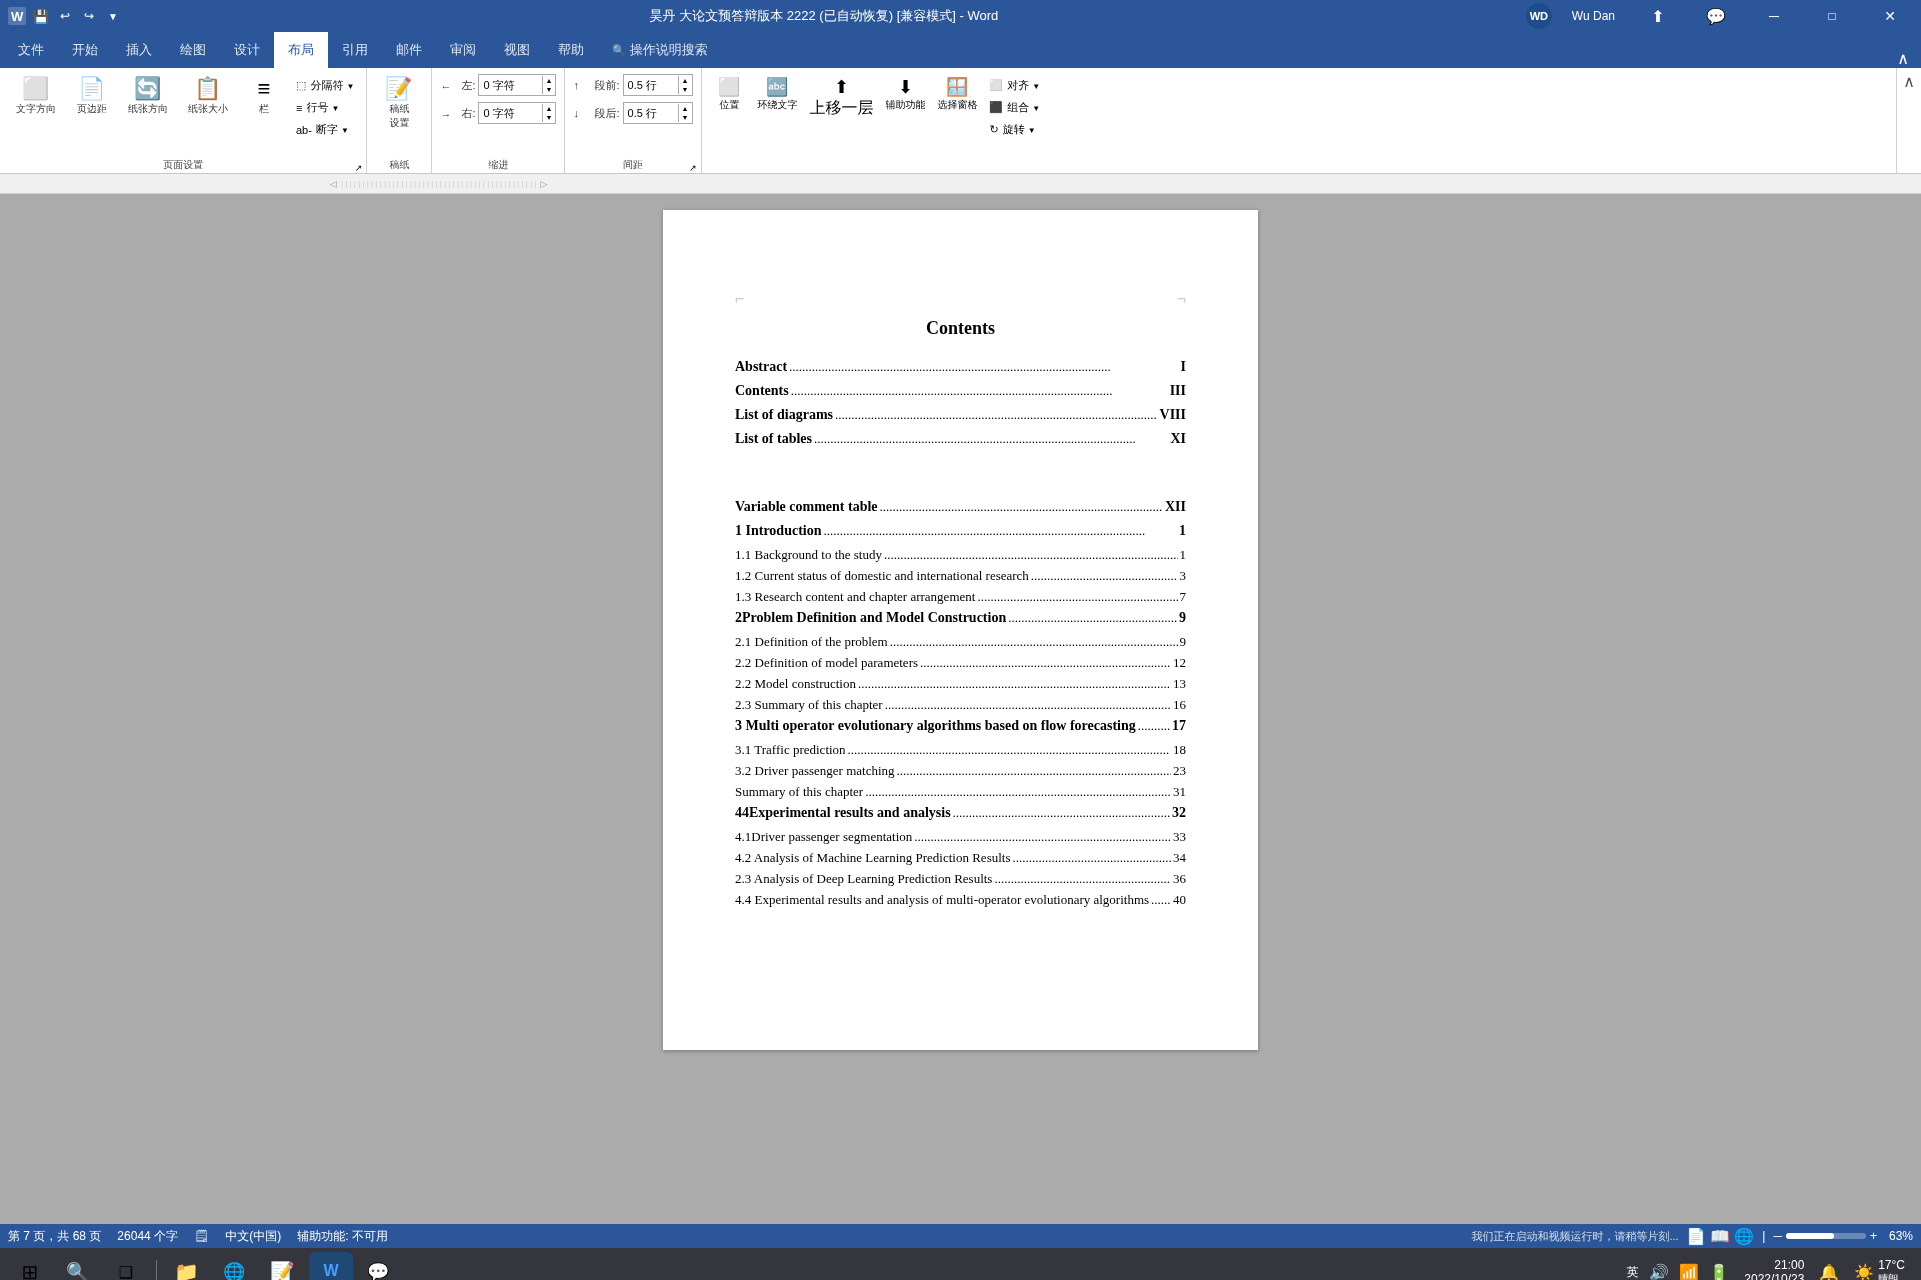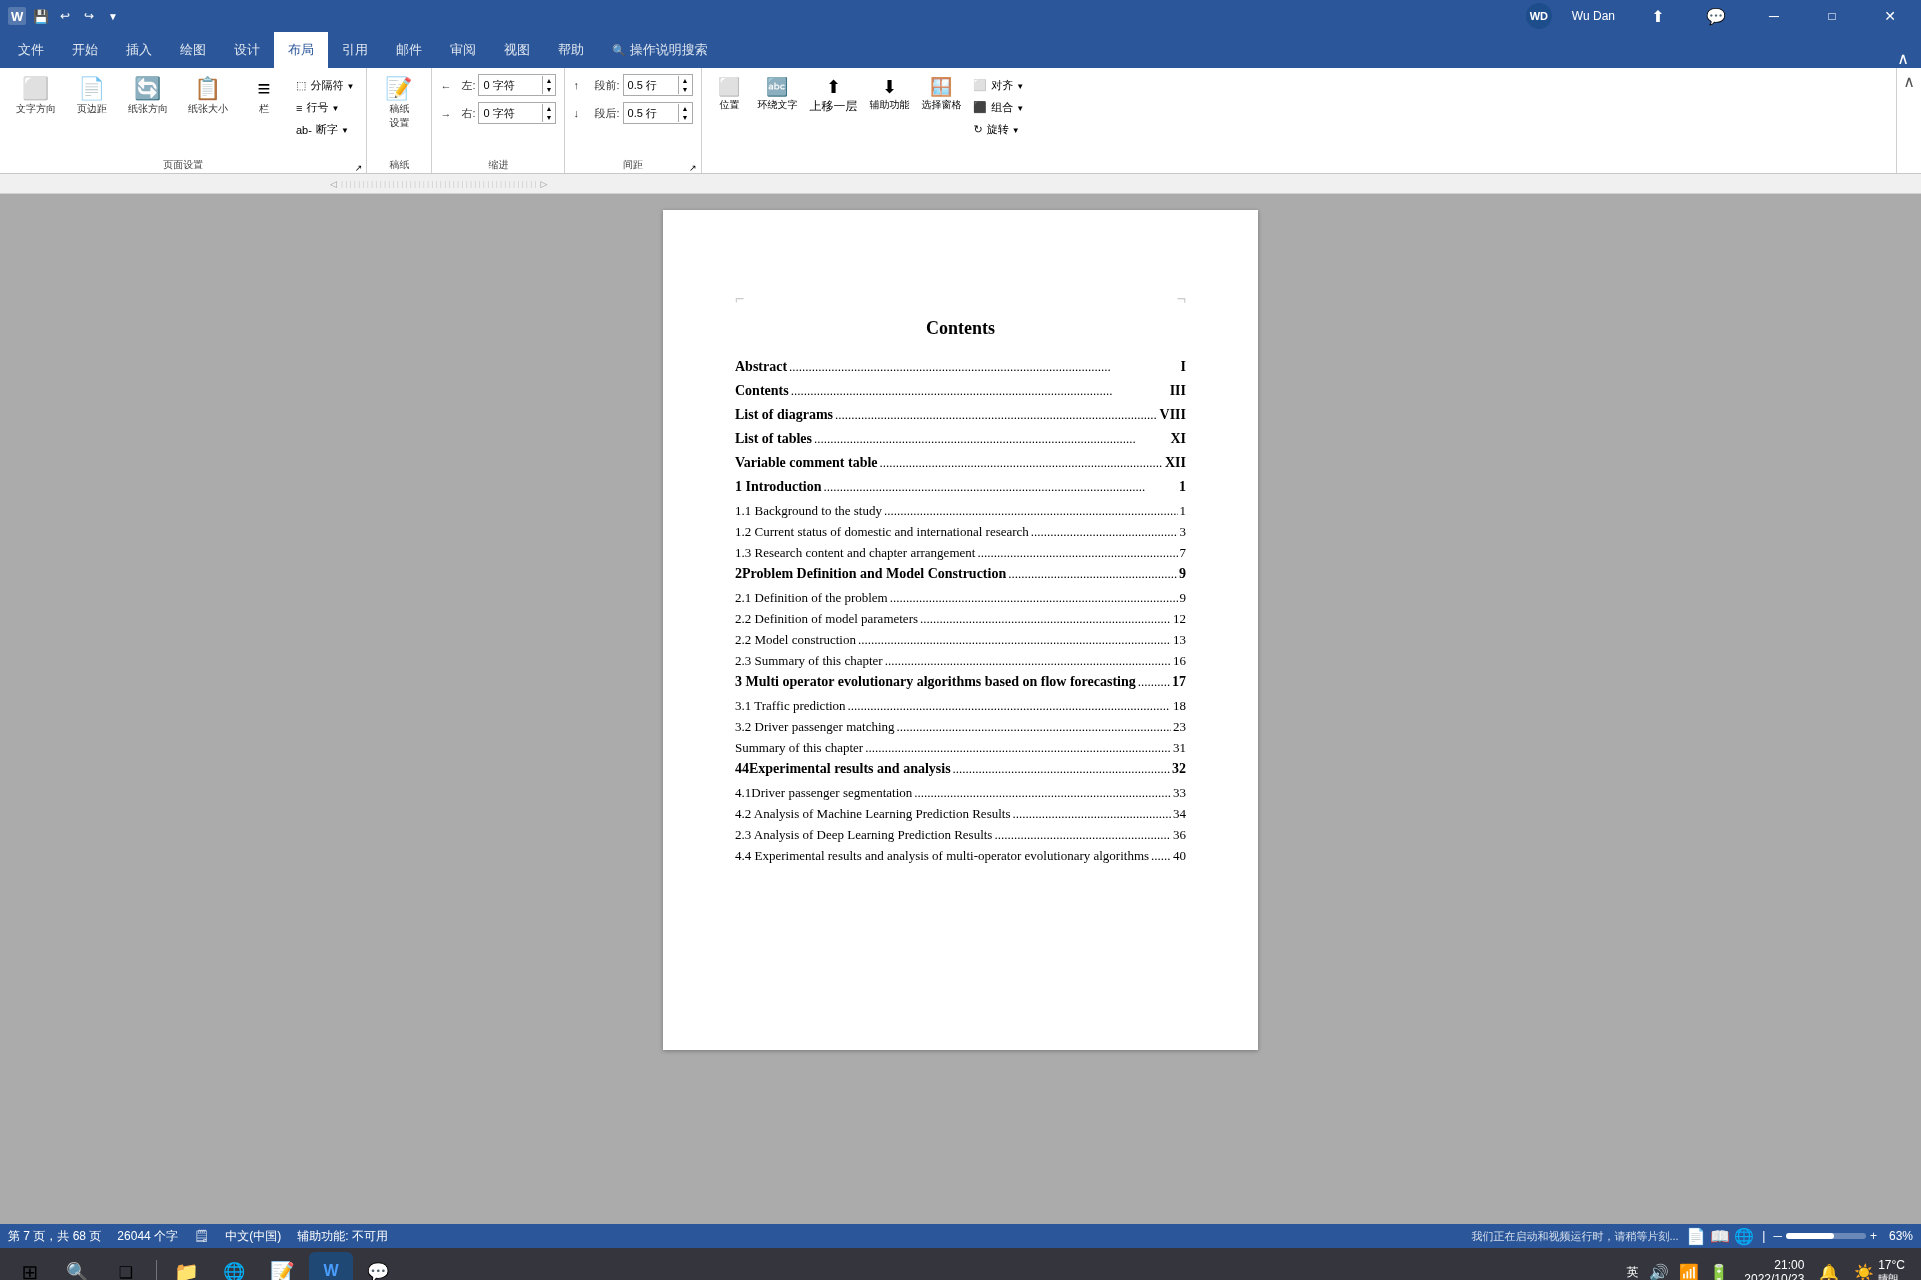--- a/index.html
+++ b/index.html
@@ -94,20 +94,23 @@
           <rect width="18" height="18" rx="2" fill="#ffffff" opacity="0.2"></rect>
           <text x="3" y="14" font-size="13" fill="white" font-weight="bold">W</text>
         </svg>
     </div>
 
     <div class="title-icon" style="font-size:13px">💾</div>
     <div class="title-icon" style="font-size:12px">↩</div>
     <div class="title-icon" style="font-size:12px">↪</div>
     <div class="title-icon" style="font-size:10px">▼</div>
   </div>
+  <div id="title-bar-center">
+    <span>昊丹 大论文预答辩版本   2222 (已自动恢复) [兼容模式] - Word</span>
+  </div>
   <div id="title-bar-right">
     <div class="user-badge">
       <span>WD</span>
     </div>
     <div style="color:white;font-size:12px;padding:0 8px;">Wu Dan</div>
 
     <div class="win-btn" style="font-size:16px">⬆</div>
 
     <div class="win-btn" style="font-size:16px">💬</div>
     <div class="win-btn" style="font-size:14px">─</div>
@@ -261,21 +264,21 @@
         <div class="section-icon-btn">
           <div class="s-icon">⬜</div>
           <div style="font-size:10px;">位置</div>
         </div>
         <div class="section-icon-btn">
           <div class="s-icon">🔤</div>
           <div style="font-size:10px;">环绕文字</div>
         </div>
         <div class="section-icon-btn">
           <div class="s-icon">⬆</div>
-          <div style="font-size:12px;">上移一层</div>
+          <div style="font-size:16px;">上移一层</div>
         </div>
         <div class="section-icon-btn">
           <div class="s-icon">⬇</div>
           <div style="font-size:10px;">辅助功能</div>
         </div>
         <div class="section-icon-btn">
           <div class="s-icon">🪟</div>
           <div style="font-size:10px;white-space:nowrap;">选择窗格</div>
         </div>
         <div style="display:flex;flex-direction:column;gap:3px;padding-top:2px;">
@@ -336,21 +339,21 @@
           <span style="white-space: nowrap;">VIII</span>
         </div>
         <div style="display: flex; align-items: baseline; margin-bottom: 8px; font-family: &quot;Times New Roman&quot;, serif; font-size: 14px; font-weight: bold;">
           <span style="white-space: nowrap;">List of tables</span>
           <span style="flex: 1 1 0%; overflow: hidden; margin: 0px 2px; font-weight: normal; font-size: 13px;">...................................................................................................</span>
           <span style="white-space: nowrap;">XI</span>
         </div>
         <div style="display: flex; align-items: baseline; margin-bottom: 8px; font-family: &quot;Times New Roman&quot;, serif; font-size: 14px; font-weight: bold;">
           <span style="white-space: nowrap;">Variable comment table</span>
           <span style="flex: 1 1 0%; overflow: hidden; margin: 0px 2px; font-weight: normal; font-size: 13px;">...................................................................................................</span>
-          <span style="white-space: nowrap;">XII</span>
+          <span style="white-space: nowrap; margin-top: 44px;">XII</span>
         </div>
         <div style="display: flex; align-items: baseline; margin-bottom: 8px; font-family: &quot;Times New Roman&quot;, serif; font-size: 14px; font-weight: bold;">
           <span style="white-space: nowrap;">1 Introduction</span>
           <span style="flex: 1 1 0%; overflow: hidden; margin: 0px 2px; font-weight: normal; font-size: 13px;">...................................................................................................</span>
           <span style="white-space: nowrap;">1</span>
         </div>
         <div style="display: flex; align-items: baseline; margin-bottom: 5px; font-family: &quot;Times New Roman&quot;, serif; font-size: 13px; font-weight: normal;">
           <span style="white-space: nowrap;">1.1 Background to the study</span>
           <span style="flex: 1 1 0%; overflow: hidden; margin: 0px 2px; font-weight: normal; font-size: 13px;">...................................................................................................</span>
           <span style="white-space: nowrap;">1</span>

